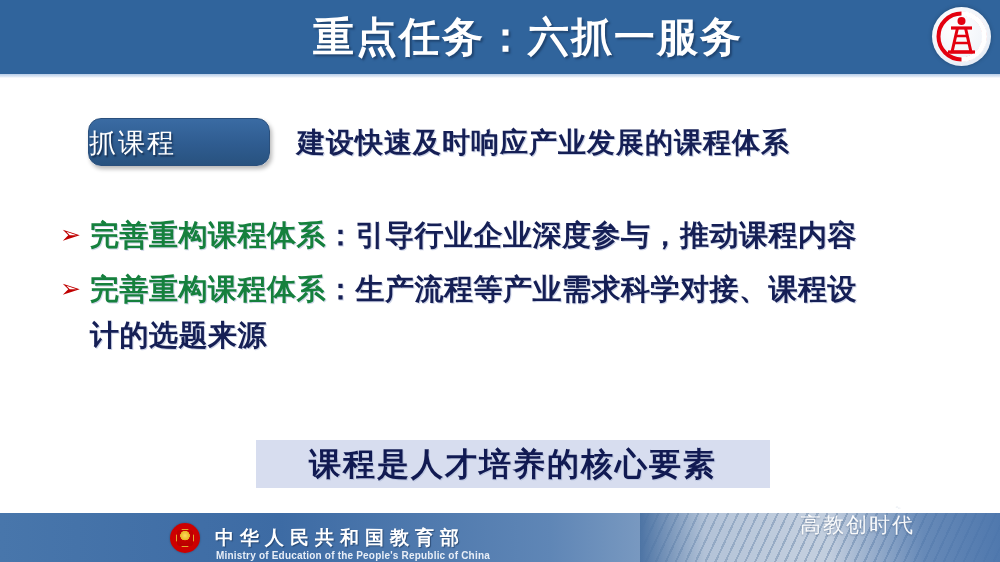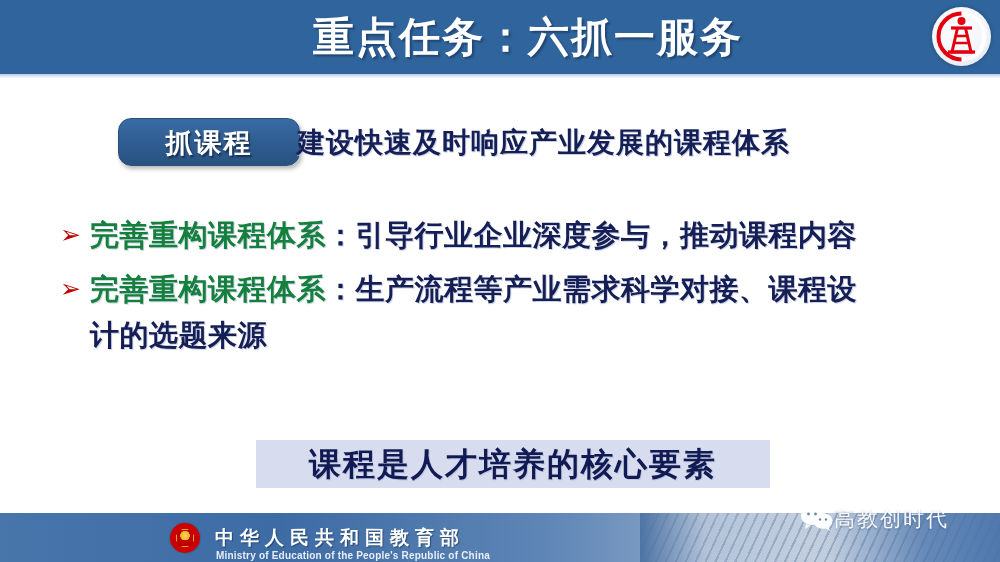--- a/index.html
+++ b/index.html
@@ -34,25 +34,24 @@
     box-shadow:0 0 4px rgba(0,0,0,.25);
   }
 
   
   .pill{
     position:absolute;left:88px;top:118px;width:182px;height:48px;
     border-radius:13px;
     background:linear-gradient(to bottom,#3a6ba3 0%,#2f5c90 55%,#28527f 100%);
     border:1.5px solid #2a4f7c;
     box-shadow:2px 3px 4px rgba(0,0,0,.28);
-    color:#ffffff;font-size:27px;font-weight:bold;letter-spacing:2px;
-    text-align:center;line-height:48px;
+    color:#ffffff;font-size:27px;font-weight:normal;letter-spacing:2px;
+    text-align:left;line-height:48px;
     text-shadow:1.5px 1.5px 1.5px rgba(15,35,65,.75);
     box-sizing:border-box;
-    margin-left:30px;
   }
   .headline{
     position:absolute;left:297px;top:124px;
     color:#151f55;font-size:28px;font-weight:bold;letter-spacing:1px;
     line-height:38px;white-space:nowrap;
     text-shadow:1px 1px 0 rgba(190,200,225,.85);
   }
 
   
   .bullets{position:absolute;left:60px;top:212px;width:900px;}
@@ -122,21 +121,21 @@
   }
   .moe-en{
     position:absolute;left:216px;top:37px;
     color:#e8eef7;font-size:10px;font-weight:bold;letter-spacing:.2px;
     font-family:"Liberation Sans",sans-serif;
   }
 
   
   .watermark{
     position:absolute;left:800px;top:505px;height:34px;
-    display:flex;align-items:flex-start;
+    display:flex;align-items:flex-end;flex-direction:column;
   }
   .wm-text{
     color:#ffffff;font-size:21px;letter-spacing:2px;opacity:.93;
     font-family:"DejaVu Sans","Liberation Sans",sans-serif;
     text-shadow:0 1px 2px rgba(40,60,90,.45);
   }
 </style>
 </head>
 <body>
 

